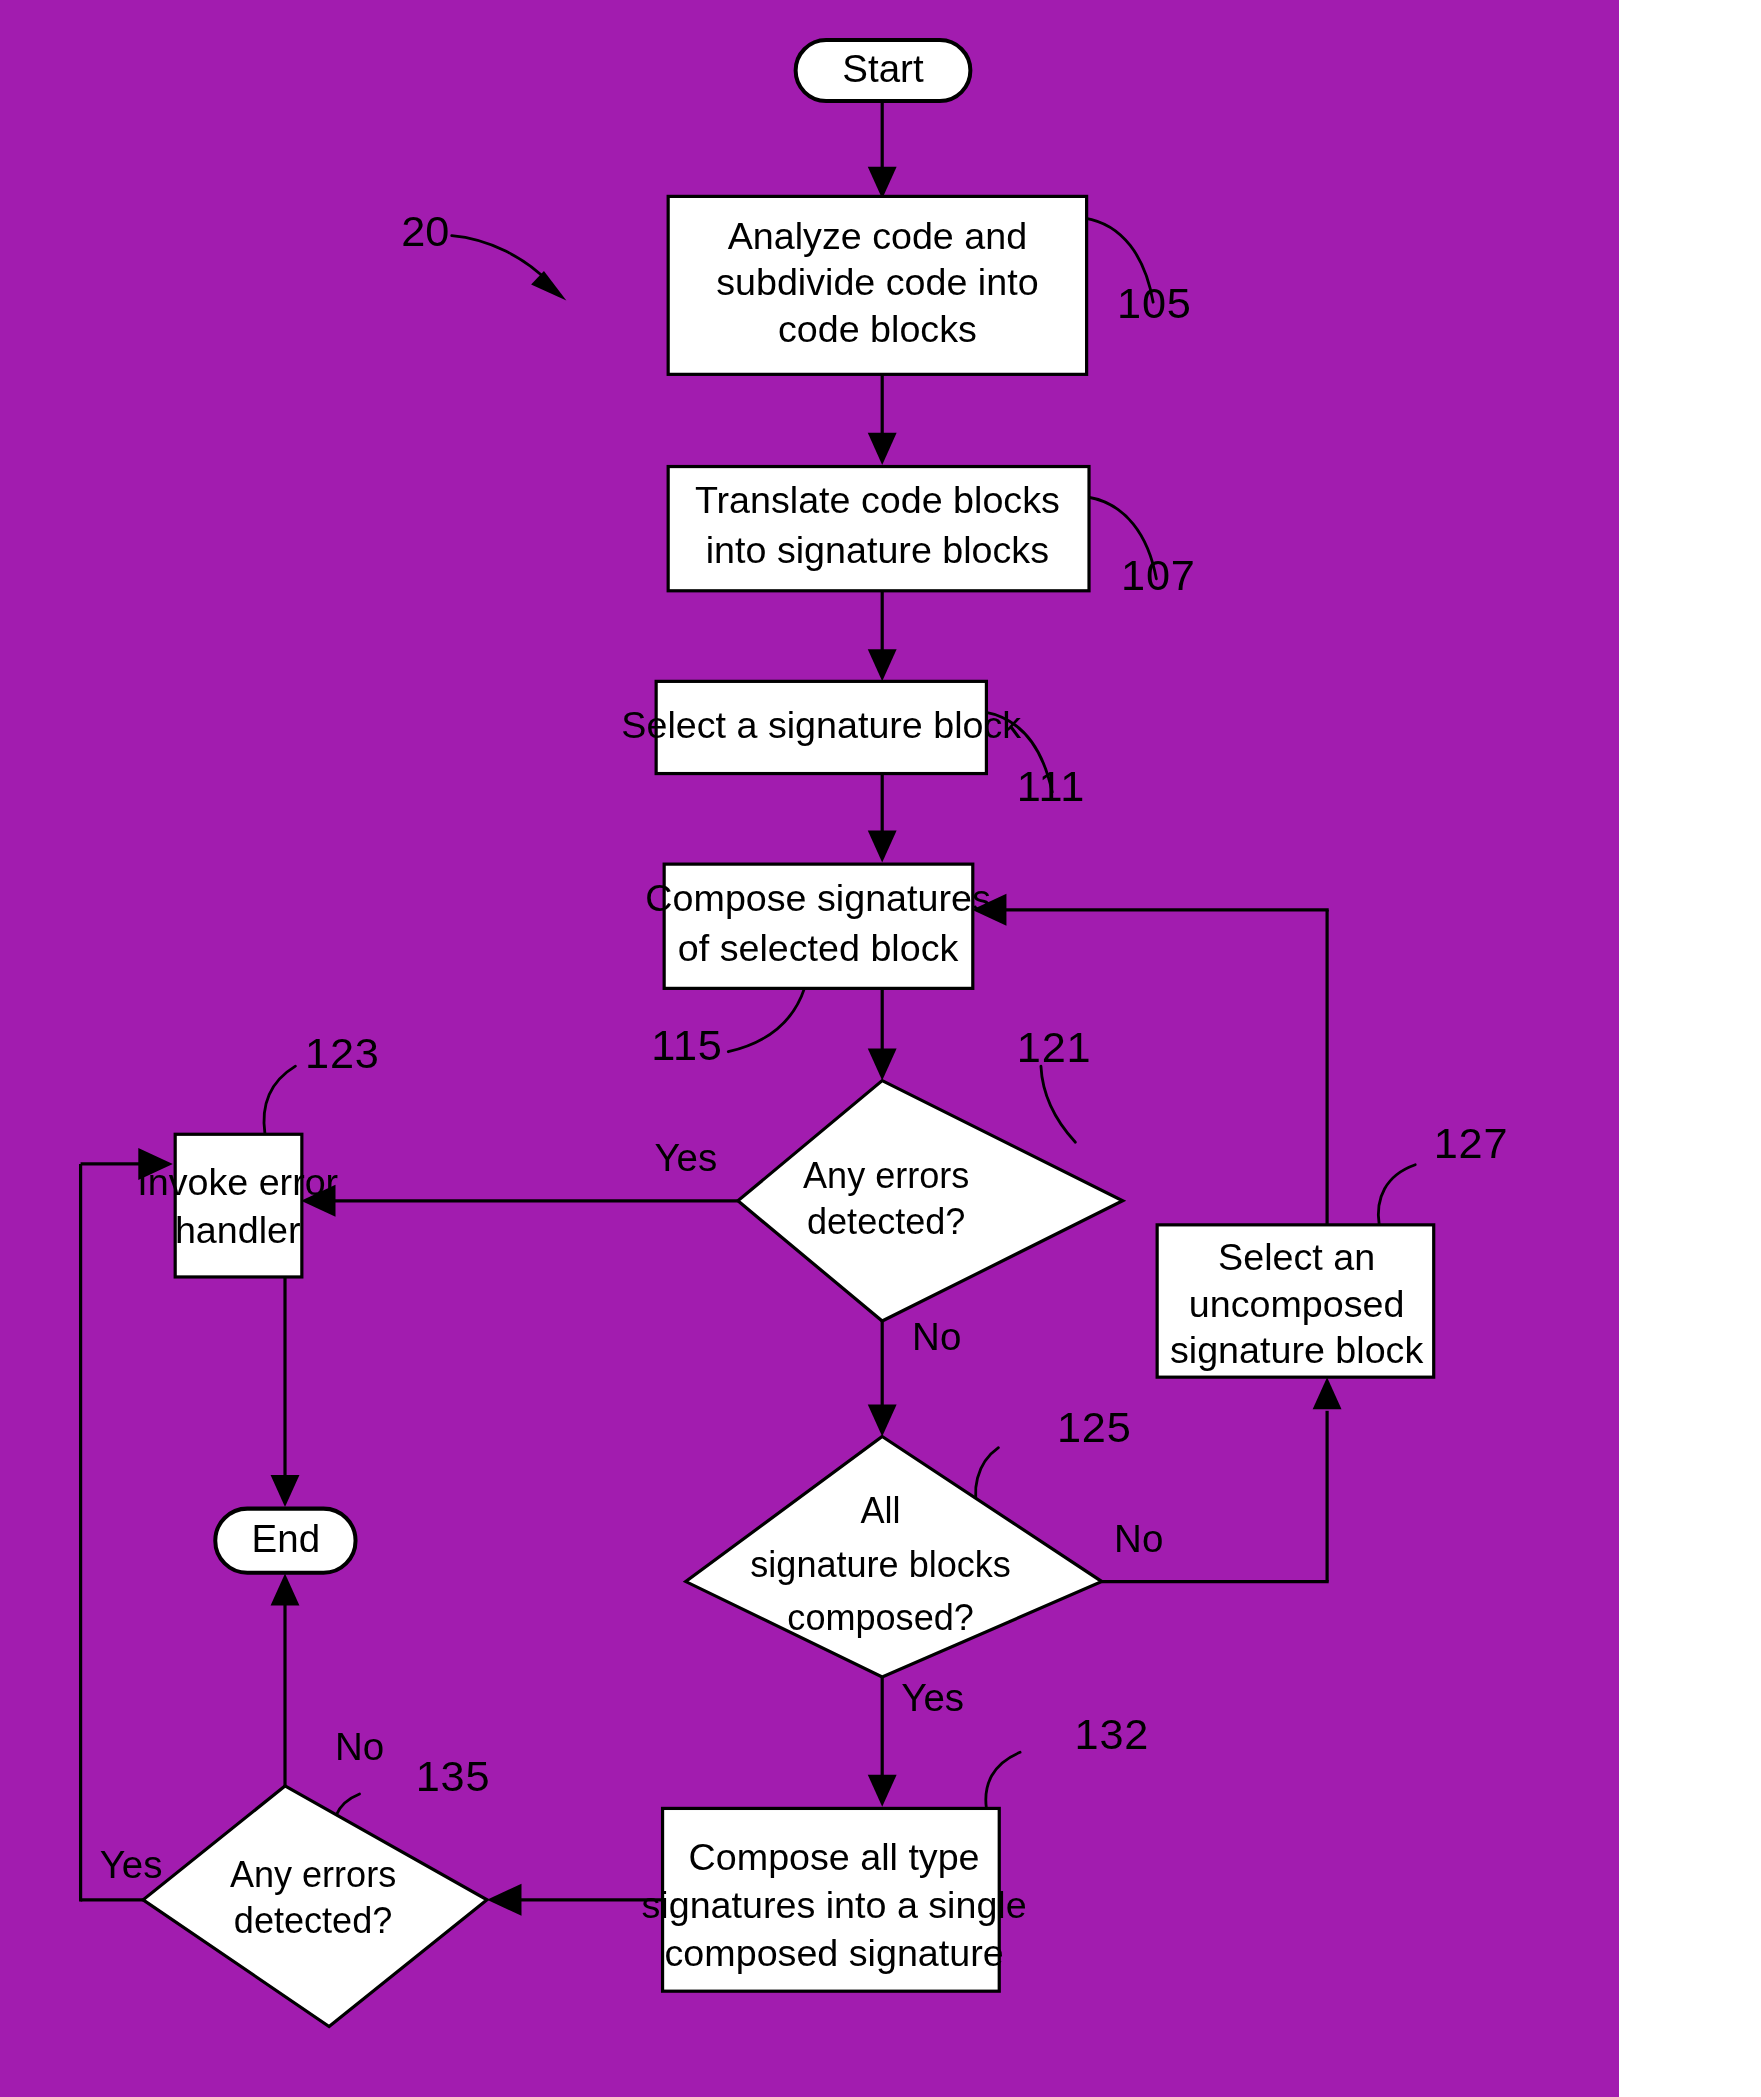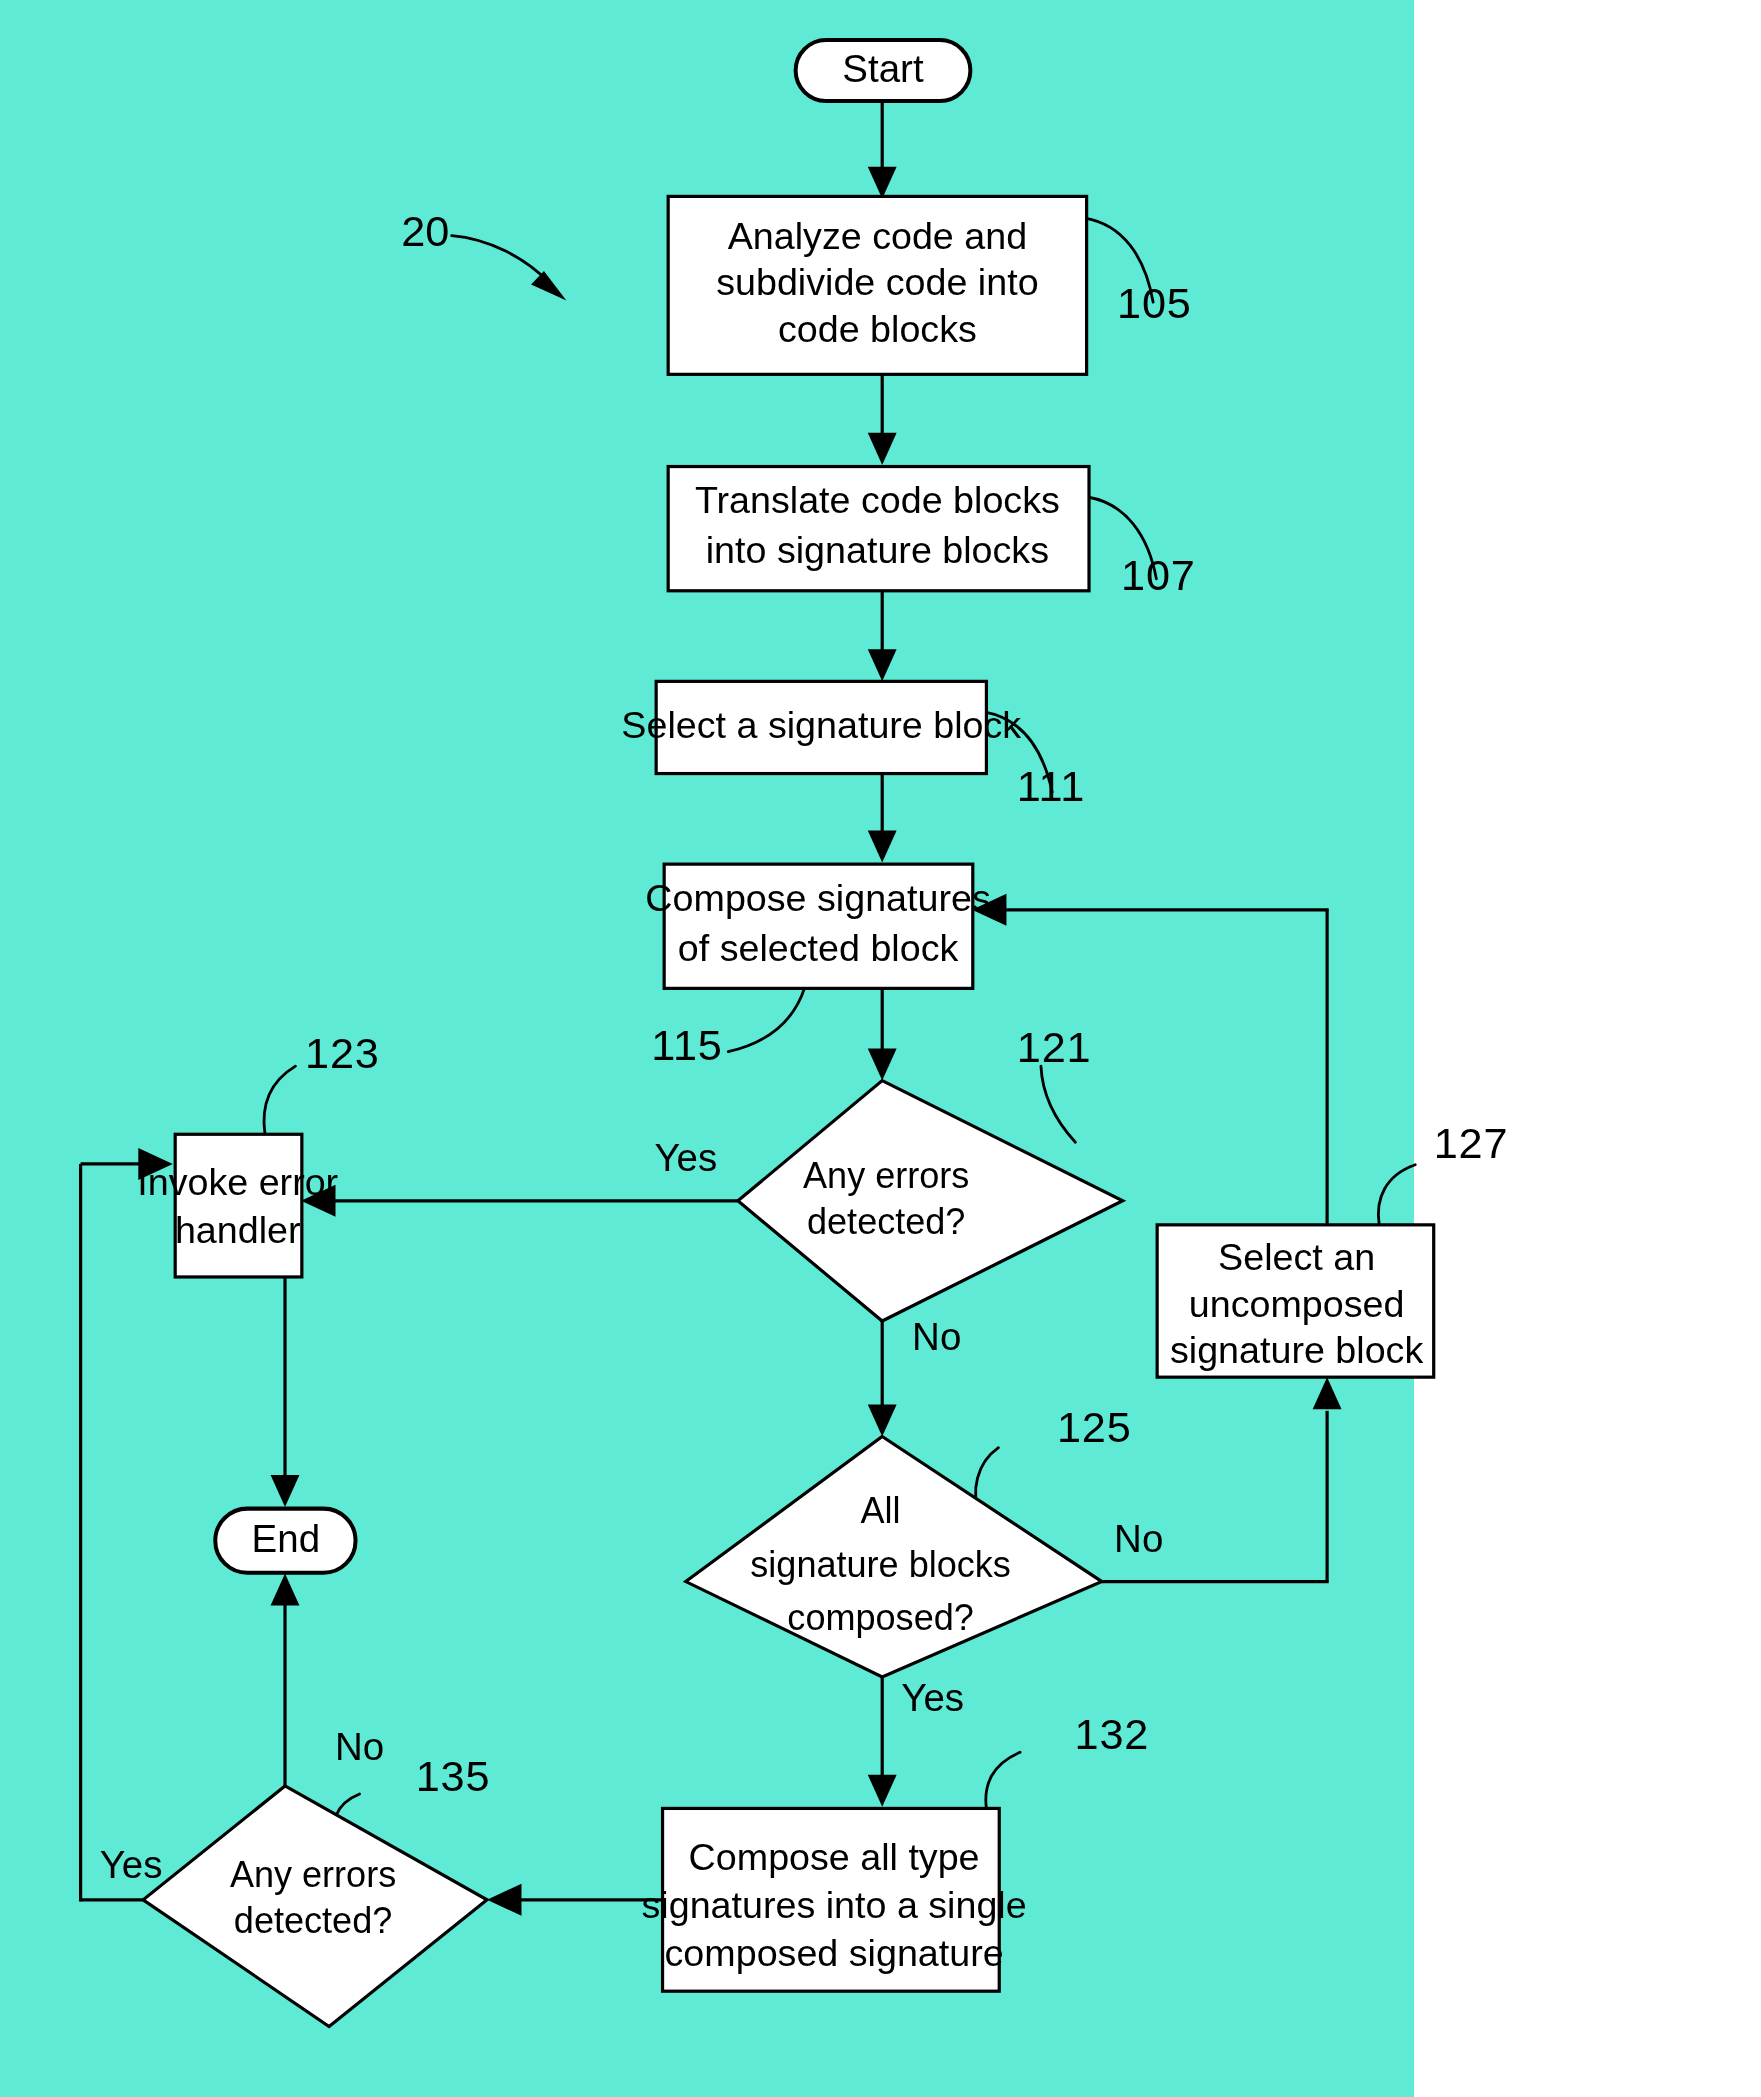--- a/index.html
+++ b/index.html
@@ -10,23 +10,23 @@
   }
   body {
     width: 1762px;
     height: 2097px;
     font-family: "Liberation Sans", sans-serif;
     color: #000000;
     overflow: hidden;
   }
   #figure-root {
     position: relative;
-    width: 1414px;
+    width: 1619px;
     height: 2097px;
-    background: #5eead4;
+    background: #a21caf;
   }
   svg#flowchart-canvas {
     position: absolute;
     top: 0;
     left: 0;
     width: 1762px;
     height: 2097px;
     display: block;
   }
   .shape-outline {

